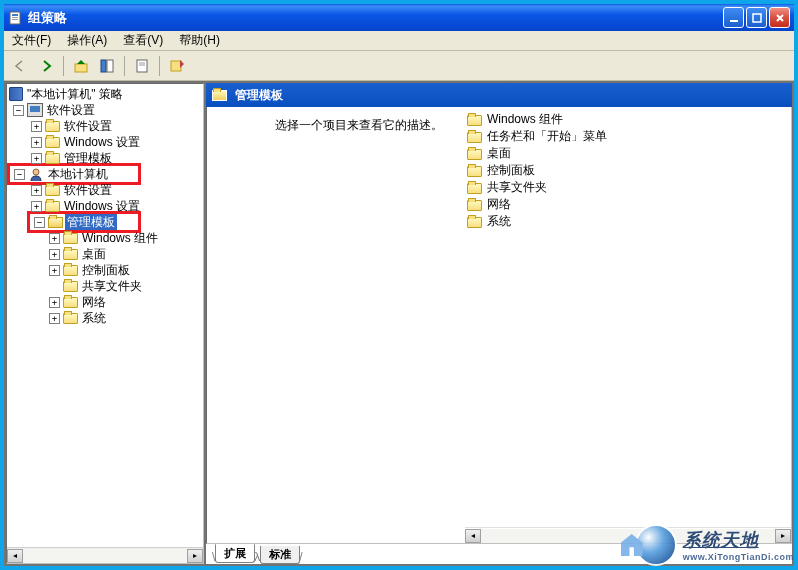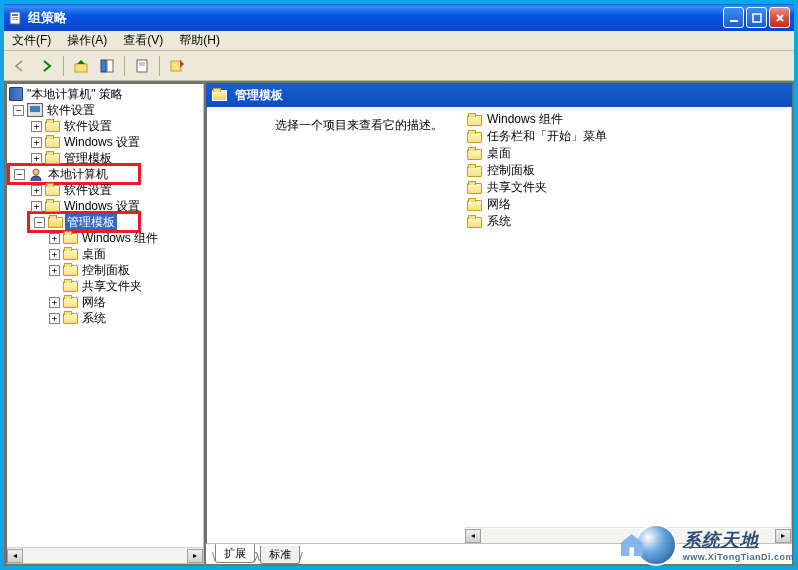--- a/index.html
+++ b/index.html
@@ -55,21 +55,21 @@
 .detail-body { flex: 1; background: #fff; border: 1px inset #c0c0c0; border-top: none; display: flex; min-height: 0; }
 .detail-left { width: 210px; padding: 10px 20px; border-right: none; margin-left: 48px; }
 .detail-right { flex: 1; display: flex; flex-direction: column; padding: 4px 0 0 0; }
 .col-header { border: 1px solid #c0c0c0; background: linear-gradient(to bottom, #fefefe, #efefe7); height: 18px; padding: 1px 6px; margin: 0 14px 2px 0; }
 .list-items { flex: 1; overflow: auto; }
 .list-item { display: flex; align-items: center; height: 17px; padding-left: 2px; cursor: default; gap: 3px; }
 
 .detail-scroll { height: 16px; display: flex; align-items: center; border-top: 1px solid #e0e0e0; }
 
 .tabs { height: 20px; background: #fff; display: flex; align-items: flex-end; padding-left: 6px; }
-.tab { border: 1px solid #808080; border-top: none; background: #f0f0f0; padding: 1px 8px; font-size: 11px; border-radius: 0 0 3px 3px; margin-right: -1px; }
+.tab { border: 1px solid #808080; border-top: none; background: #f0f0f0; padding: 1px 8px; font-size: 11px; border-radius: 0 0 3px 3px; margin-right: -1px; font-weight: bold; }
 .tab.active { background: #fff; border-top: 1px solid #fff; position: relative; top: -1px; z-index: 1; }
 .tab-sep { color:#808080; }
 
 .watermark { position: absolute; right: 4px; bottom: 4px; display: flex; align-items: center; gap: 6px; opacity: 0.9; }
 .watermark .logo { width: 42px; height: 42px; border-radius: 50%; background: radial-gradient(circle at 30% 30%, #fff, #5aa0e0 40%, #003a80 100%); border: 2px solid #fff; position: relative; }
 .watermark .logo::before { content: ""; position: absolute; left: -16px; top: 8px; width: 22px; height: 22px; background: #7ab0e8; clip-path: polygon(50% 0, 100% 40%, 100% 100%, 60% 100%, 60% 60%, 40% 60%, 40% 100%, 0 100%, 0 40%); }
 .watermark .text { display: flex; flex-direction: column; font-weight: bold; }
 .watermark .text .line1 { font-size: 18px; color: #1a3a6a; font-style: italic; letter-spacing: 1px; text-decoration: underline; }
 .watermark .text .line2 { font-size: 9px; color: #3a5a8a; letter-spacing: 0.5px; }
 </style>

